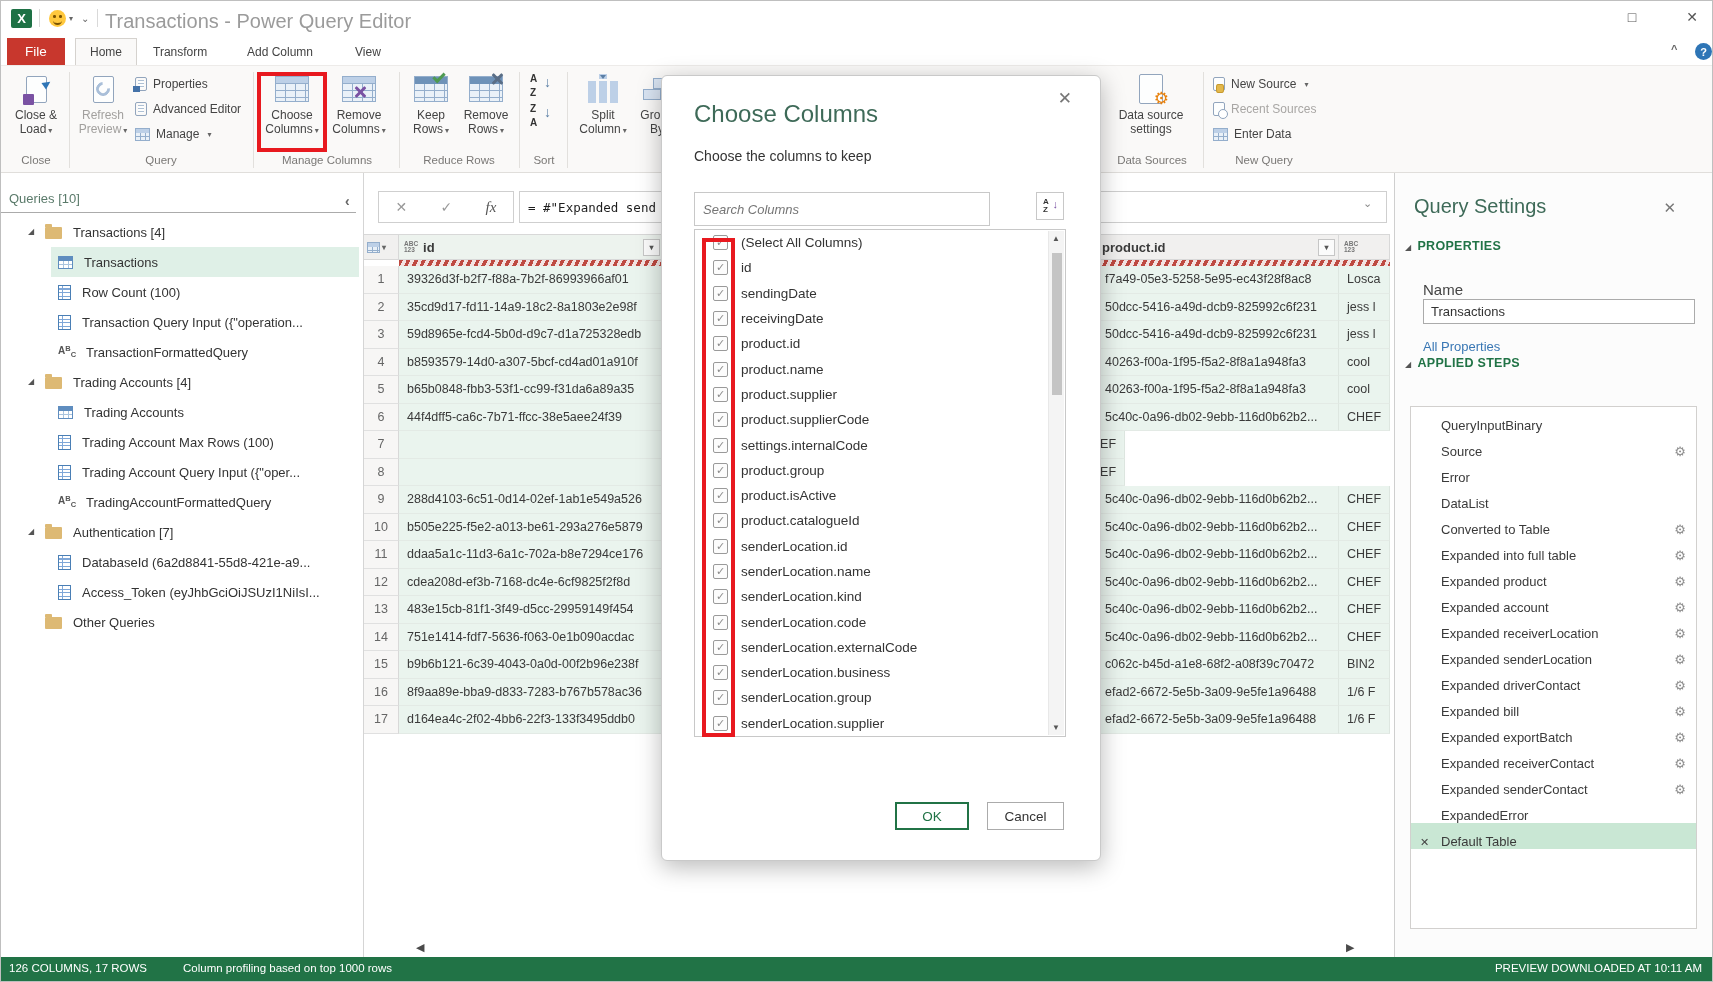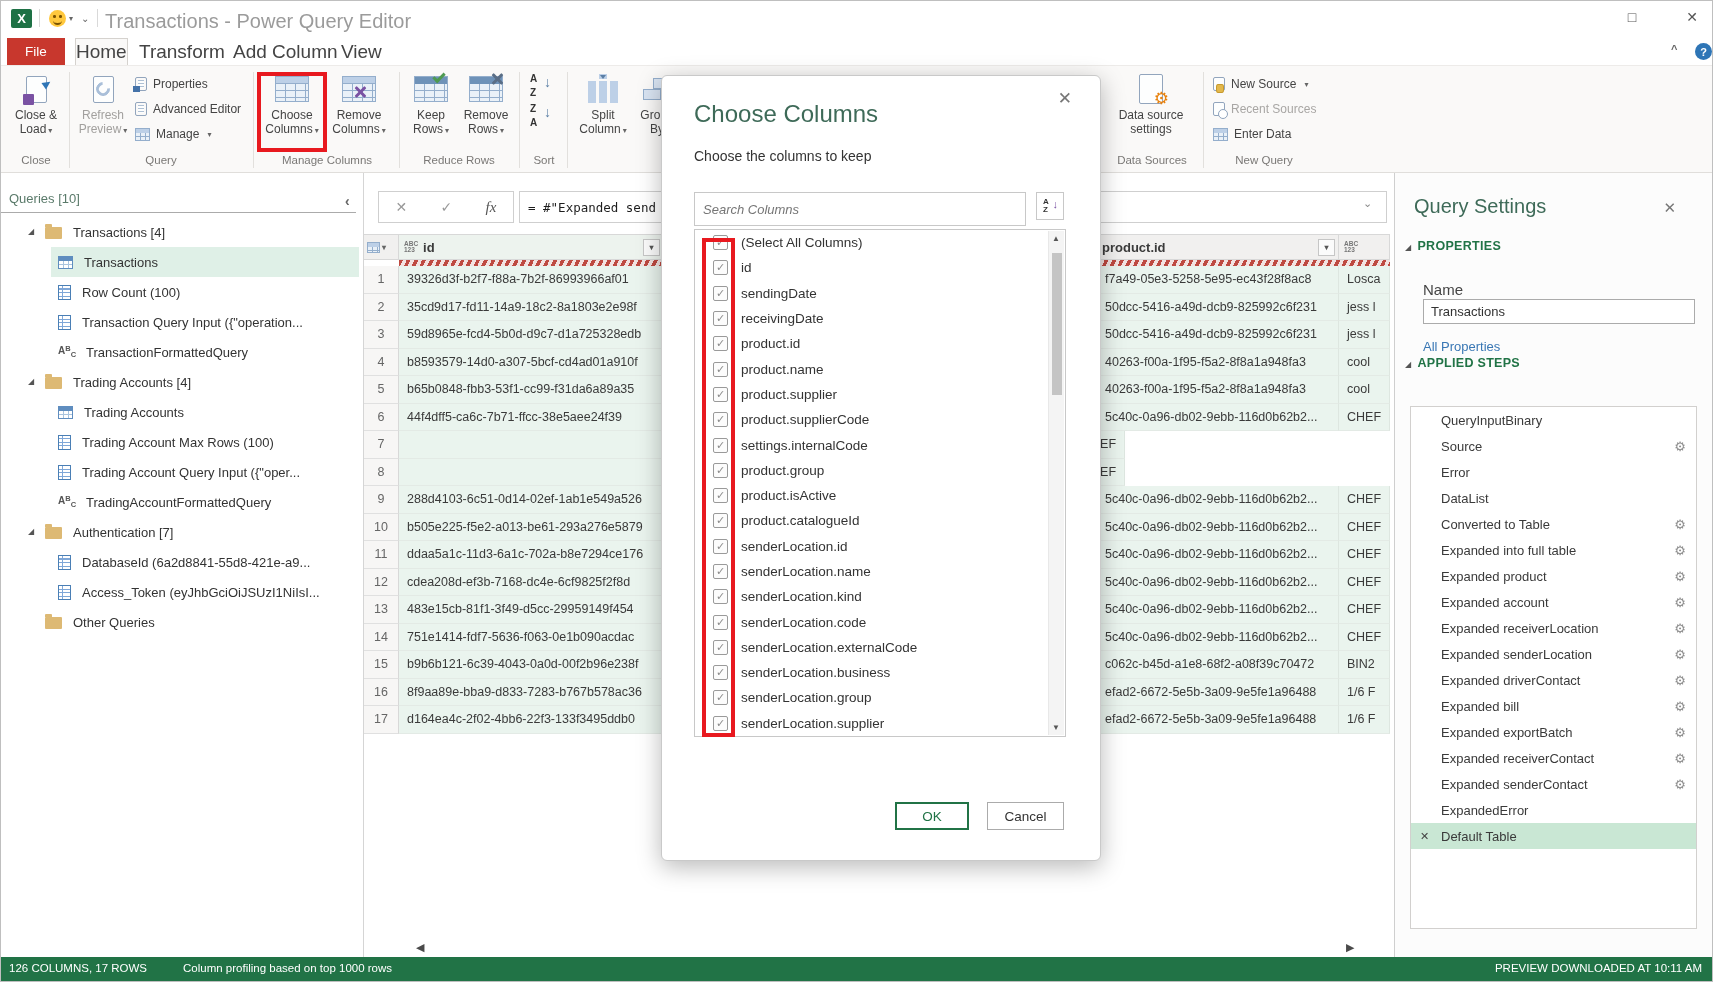--- a/index.html
+++ b/index.html
@@ -14,21 +14,21 @@
 .smiley::before{content:"";position:absolute;left:4px;top:5px;width:2.5px;height:2.5px;background:#7A5200;border-radius:50%;box-shadow:6px 0 0 #7A5200}
 .smiley::after{content:"";position:absolute;left:4px;top:8px;width:9px;height:5px;border-bottom:2px solid #7A5200;border-radius:0 0 9px 9px}
 .qat-dd{position:absolute;left:68px;top:13px;font-size:8px;color:#666}
 .qat-more{position:absolute;left:80px;top:12px;font-size:10px;color:#666}
 .win-title{position:absolute;left:104px;top:9px;font-size:20px;color:#9B9B9B}
 .winbtn{position:absolute;top:8px;font-size:14px;color:#555;width:26px;text-align:center;cursor:default}
 
 
 .tabrow{position:absolute;left:0;top:35px;right:0;height:29px;background:#fff}
 .filetab{position:absolute;left:6px;top:2px;width:58px;height:27px;background:#C8372D;color:#fff;font-size:13.5px;display:flex;align-items:center;justify-content:center}
-.tab{position:absolute;top:2px;height:27px;display:flex;align-items:center;font-size:19px;color:#444;padding:0 0}
+.tab{position:absolute;top:2px;height:27px;display:flex;align-items:center;font-size:12px;color:#444;padding:0 14px}
 .tab.active{background:#FAF9F8;border:1px solid #D5D2CE;border-bottom:none;z-index:3}
 .ribcollapse{position:absolute;left:1670px;top:42px;font-size:11px;color:#666;font-weight:bold}
 .helpbtn{position:absolute;left:1694px;top:42px;width:17px;height:17px;border-radius:50%;background:#2E75B6;color:#fff;font-size:11px;font-weight:bold;display:flex;align-items:center;justify-content:center}
 
 
 .ribbon{position:absolute;left:0;top:64px;right:0;height:108px;background:#FAF9F8;border-bottom:1px solid #E0DEDB;border-top:1px solid #EDEBE9}
 .vsep{position:absolute;top:6px;height:96px;width:1px;background:#E2E0DD}
 .glabel{position:absolute;top:88px;font-size:11.5px;color:#7A7876;text-align:center;white-space:nowrap}
 .bb{position:absolute;top:6px;height:80px;display:flex;flex-direction:column;align-items:center;font-size:12px;color:#444;text-align:center;line-height:13.5px;cursor:default}
 .bb .ich{height:34px;display:flex;align-items:center;justify-content:center;margin-bottom:3px}
@@ -109,35 +109,35 @@
 
 .qs{position:absolute;left:1393px;top:172px;right:0;bottom:24px;background:#FCFCFC;border-left:1px solid #CFCFCF}
 .qs-title{position:absolute;left:19px;top:22px;font-size:20px;color:#3E6A58}
 .qs-close{position:absolute;right:36px;top:26px;font-size:15px;color:#777}
 .sect{position:absolute;font-size:12.5px;font-weight:bold;color:#217346;letter-spacing:.3px}
 .sect .exp{font-size:8px;color:#555;margin-right:6px;font-weight:normal}
 .qs-namelab{position:absolute;left:28px;top:108px;font-size:15px;color:#444}
 .qs-name{position:absolute;left:28px;top:126px;width:272px;height:25px;border:1px solid #ABABAB;background:#fff;font-size:13px;color:#333;padding:0 7px;font-family:"Liberation Sans",sans-serif}
 .qs-allprops{position:absolute;left:28px;top:166px;font-size:13px;color:#3977B4}
 .steps{position:absolute;left:15px;top:233px;width:287px;height:523px;border:1px solid #D2D0CE;background:#fff;overflow:hidden}
-.step{height:26px;display:flex;align-items:center;padding-left:30px;font-size:13px;color:#3A3A3A;position:relative;white-space:nowrap}
+.step{height:26px;display:flex;align-items:flex-end;padding-left:30px;font-size:13px;color:#3A3A3A;position:relative;white-space:nowrap}
 .step .gear{position:absolute;right:10px;color:#8F8F8F;font-size:13px}
 .step.sel{background:#C9E7D4}
 .step .del{position:absolute;left:9px;font-size:11px;color:#444}
 
 
 .status{position:absolute;left:0;right:0;bottom:0;height:24px;background:#217346;color:#fff;font-size:11.5px}
 .status span{position:absolute;top:5px;white-space:nowrap}
 
 
 .dlg{position:absolute;left:660px;top:74px;width:440px;height:786px;background:#fff;border:1px solid #C9C9C9;border-radius:6px;box-shadow:0 6px 24px rgba(0,0,0,.28);z-index:50}
 .dlg-close{position:absolute;right:28px;top:12px;font-size:17px;color:#777}
 .dlg-title{position:absolute;left:32px;top:24px;font-size:24px;color:#3E6A58}
 .dlg-sub{position:absolute;left:32px;top:72px;font-size:14px;color:#333}
-.dlg-search{position:absolute;left:32px;top:116px;width:332px;height:28px;border:1px solid #C8C8C8;font-size:13px;font-style:italic;color:#444;padding:16px 8px;font-family:"Liberation Sans",sans-serif}
+.dlg-search{position:absolute;left:32px;top:116px;width:296px;height:28px;border:1px solid #C8C8C8;font-size:13px;font-style:italic;color:#444;padding:16px 8px;font-family:"Liberation Sans",sans-serif}
 .dlg-sort{position:absolute;left:374px;top:116px;width:28px;height:28px;border:1px solid #C8C8C8;background:#fff;display:flex;align-items:center;justify-content:center}
 .dlg-sort .az{width:18px;height:20px;font-size:8px}
 .dlg-sort .az .ar{font-size:11px;top:3px;color:#7A52A3}
 .dlg-list{position:absolute;left:32px;top:153px;width:372px;height:508px;border:1px solid #C8C8C8;background:#fff;overflow:hidden}
 .ditem{height:25.3px;display:flex;align-items:center;padding-left:18px;font-size:13.5px;color:#333;white-space:nowrap}
 .cbx{width:15px;height:15px;border:1px solid #9A9A9A;border-radius:2px;background:#FCFCFC;margin-right:13px;display:flex;align-items:center;justify-content:center;font-size:11px;color:#8C8C8C;flex:none}
 .dsb{position:absolute;right:1px;top:1px;bottom:1px;width:16px;background:#F4F4F4;border-left:1px solid #E8E8E8}
 .dsb .up{position:absolute;top:3px;left:3px;font-size:8px;color:#555}
 .dsb .dn{position:absolute;bottom:3px;left:3px;font-size:8px;color:#555}
 .dsb .thumb{position:absolute;left:3px;top:22px;width:10px;height:142px;background:#C4C4C4}

